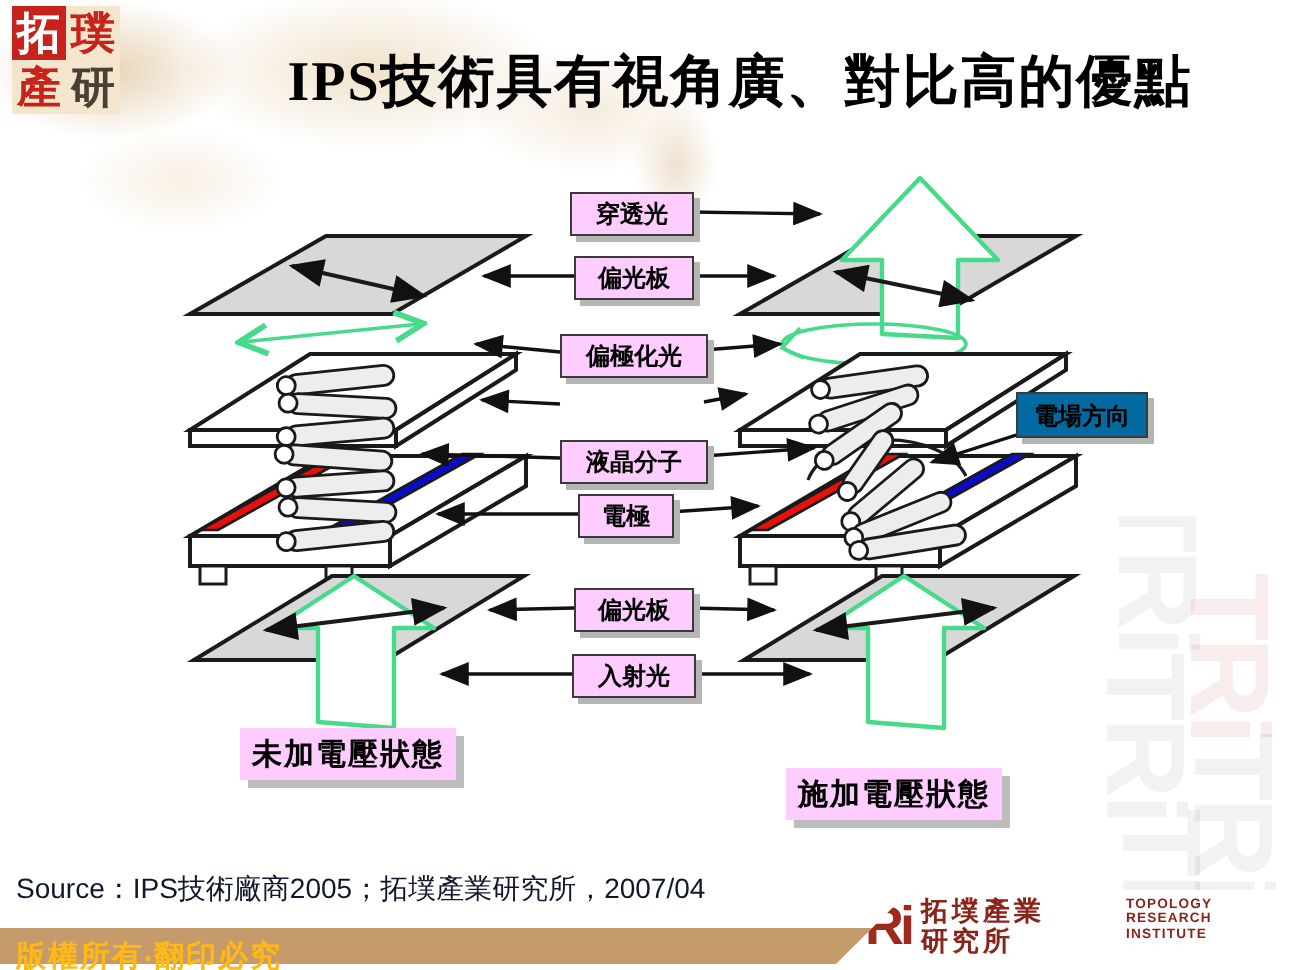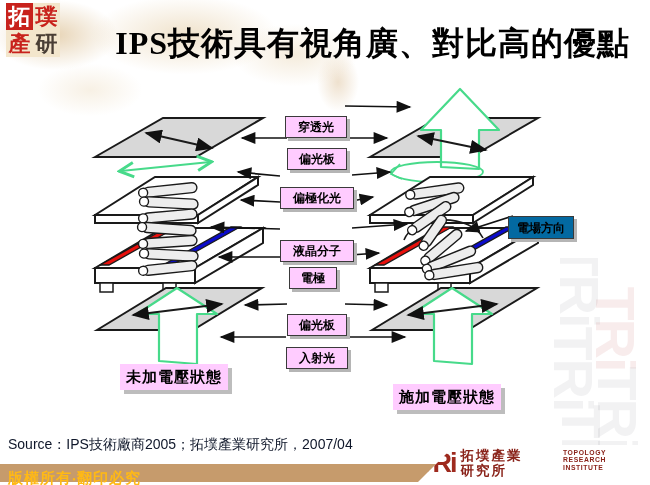--- a/index.html
+++ b/index.html
@@ -25,30 +25,30 @@
   
   .seal{position:absolute;left:6px;top:3px;width:54px;height:54px;display:grid;
     grid-template-columns:27px 27px;grid-template-rows:27px 27px;background:#f3e8d2;}
   .seal div{display:flex;align-items:center;justify-content:center;font-weight:bold;
     font-size:22px;line-height:1;}
   .seal .c0{background:#c8221c;color:#fff;}
   .seal .c1{background:#f3e6cc;color:#c8221c;}
   .seal .c2{background:#f3e6cc;color:#c8221c;}
   .seal .c3{background:#f3e6cc;color:#4a3f35;}
 
-  .title{position:absolute;left:110px;top:22px;width:520px;text-align:right;
-    font-family:"Liberation Serif",serif;font-weight:bold;font-size:32px;color:#000;
+  .title{position:absolute;left:110px;top:22px;width:520px;text-align:center;
+    font-family:"Liberation Serif",serif;font-weight:bold;font-size:28px;color:#000;
     letter-spacing:1px;}
 
   svg.diag{position:absolute;left:0;top:0;}
 
   
   .lbl{position:absolute;background:#FFCCFF;border:1px solid #3a3a3a;
     box-shadow:3px 3px 0 #b5b5b5;color:#000;font-weight:bold;font-size:12px;
-    display:flex;align-items:center;justify-content:center;line-height:1;z-index:5;margin-top:20px;}
+    display:flex;align-items:center;justify-content:center;line-height:1;z-index:5;}
   .state{position:absolute;background:#FFCCFF;border:none;color:#000;font-weight:bold;
     font-size:15px;display:flex;align-items:center;justify-content:center;
     box-shadow:4px 4px 0 #bdbdbd;letter-spacing:1px;z-index:5;}
 
   .source{position:absolute;left:8px;top:436px;font-size:14px;color:#0f172a;z-index:6;}
 
   .footbar{position:absolute;left:0;top:464px;width:650px;height:18px;z-index:2;}
   .copyright{position:absolute;left:8px;top:467px;font-size:15px;font-weight:bold;
     color:#FFB915;z-index:7;letter-spacing:1px;}
 

